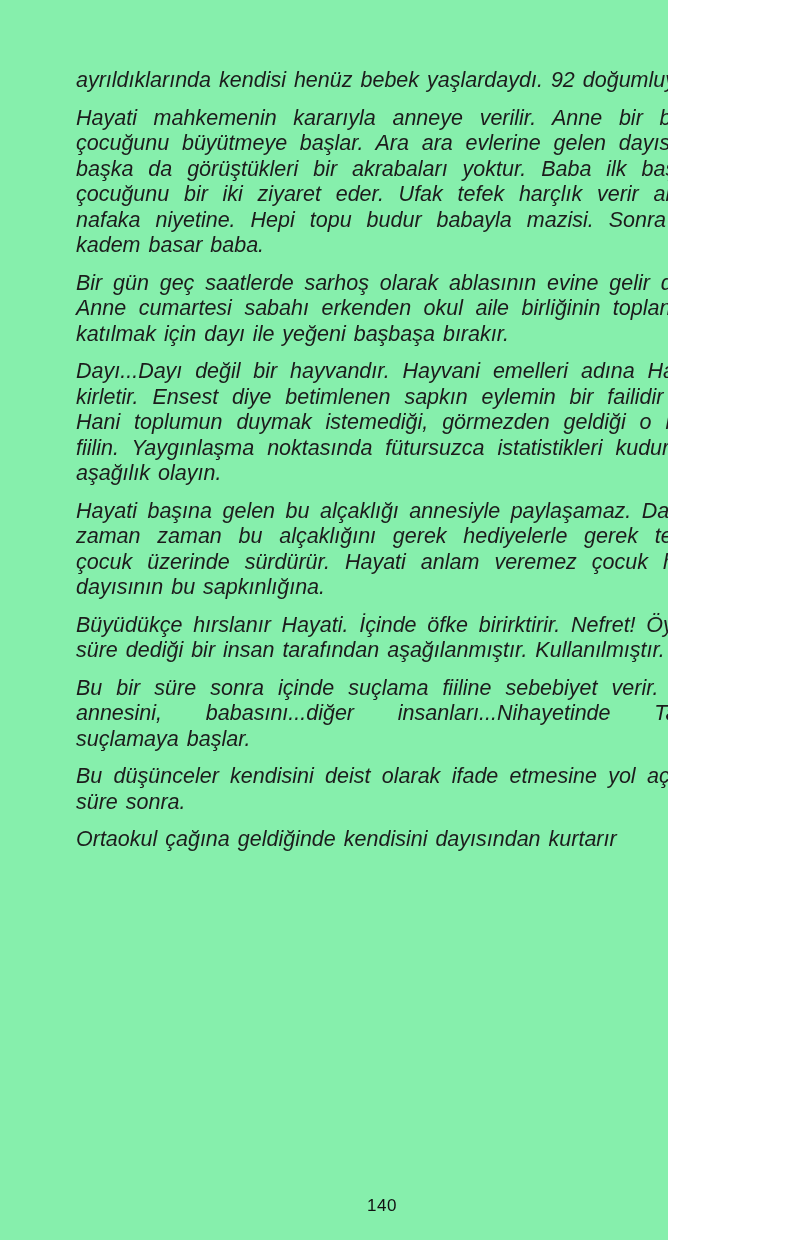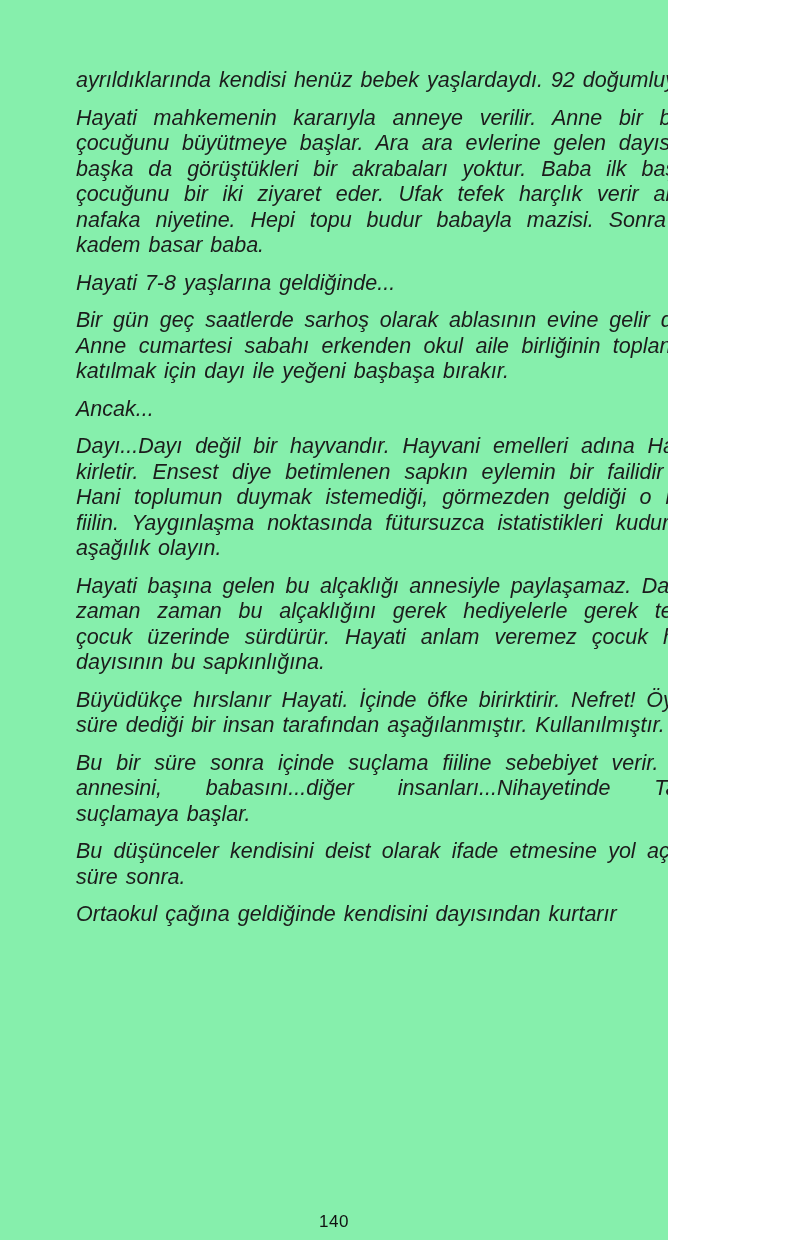--- a/index.html
+++ b/index.html
@@ -31,42 +31,41 @@
     text-align: justify;
     text-justify: inter-word;
     letter-spacing: 0px;
     word-spacing: 2px;
   }
   .text-block p:last-child {
     margin-bottom: 12px;
   }
   .footer {
     position: absolute;
-    bottom: 8px;
+    bottom: 24px;
     left: 0;
     width: 100%;
     text-align: center;
+    padding-left: 48px;
   }
   .footer span {
     font-style: normal;
     font-size: 17px;
     color: #111111;
     letter-spacing: 0.5px;
   }
 </style>
 </head>
 <body>
 
 <div class="page">
   <div class="text-block">
     <p>ayrıldıklarında kendisi henüz bebek yaşlardaydı. 92 doğumluydu.</p>
     <p>Hayati mahkemenin kararıyla anneye verilir. Anne bir başına çocuğunu büyütmeye başlar. Ara ara evlerine gelen dayısından başka da görüştükleri bir akrabaları yoktur. Baba ilk başlarda çocuğunu bir iki ziyaret eder. Ufak tefek harçlık verir anneye nafaka niyetine. Hepi topu budur babayla mazisi. Sonra sırra kadem basar baba.</p>
-    <p>Hayati 7-8 yaşlarına geldiğinde...</p>
     <p>Bir gün geç saatlerde sarhoş olarak ablasının evine gelir dayısı. Anne cumartesi sabahı erkenden okul aile birliğinin toplantısına katılmak için dayı ile yeğeni başbaşa bırakır.</p>
-    <p>Ancak...</p>
     <p>Dayı...Dayı değil bir hayvandır. Hayvani emelleri adına Hayatiyi kirletir. Ensest diye betimlenen sapkın eylemin bir failidir dayı. Hani toplumun duymak istemediği, görmezden geldiği o iğrenç fiilin. Yaygınlaşma noktasında fütursuzca istatistikleri kudurtan o aşağılık olayın.</p>
     <p>Hayati başına gelen bu alçaklığı annesiyle paylaşamaz. Dayı ise zaman zaman bu alçaklığını gerek hediyelerle gerek tehditle çocuk üzerinde sürdürür. Hayati anlam veremez çocuk haliyle dayısının bu sapkınlığına.</p>
     <p>Büyüdükçe hırslanır Hayati. İçinde öfke birirktirir. Nefret! Öyle ya süre dediği bir insan tarafından aşağılanmıştır. Kullanılmıştır.</p>
     <p>Bu bir süre sonra içinde suçlama fiiline sebebiyet verir. Önce annesini, babasını...diğer insanları...Nihayetinde Tanrı’yı suçlamaya başlar.</p>
     <p>Bu düşünceler kendisini deist olarak ifade etmesine yol açar bir süre sonra.</p>
     <p>Ortaokul çağına geldiğinde kendisini dayısından kurtarır</p>
   </div>
   <div class="footer">
     <span>140</span>
   </div>

